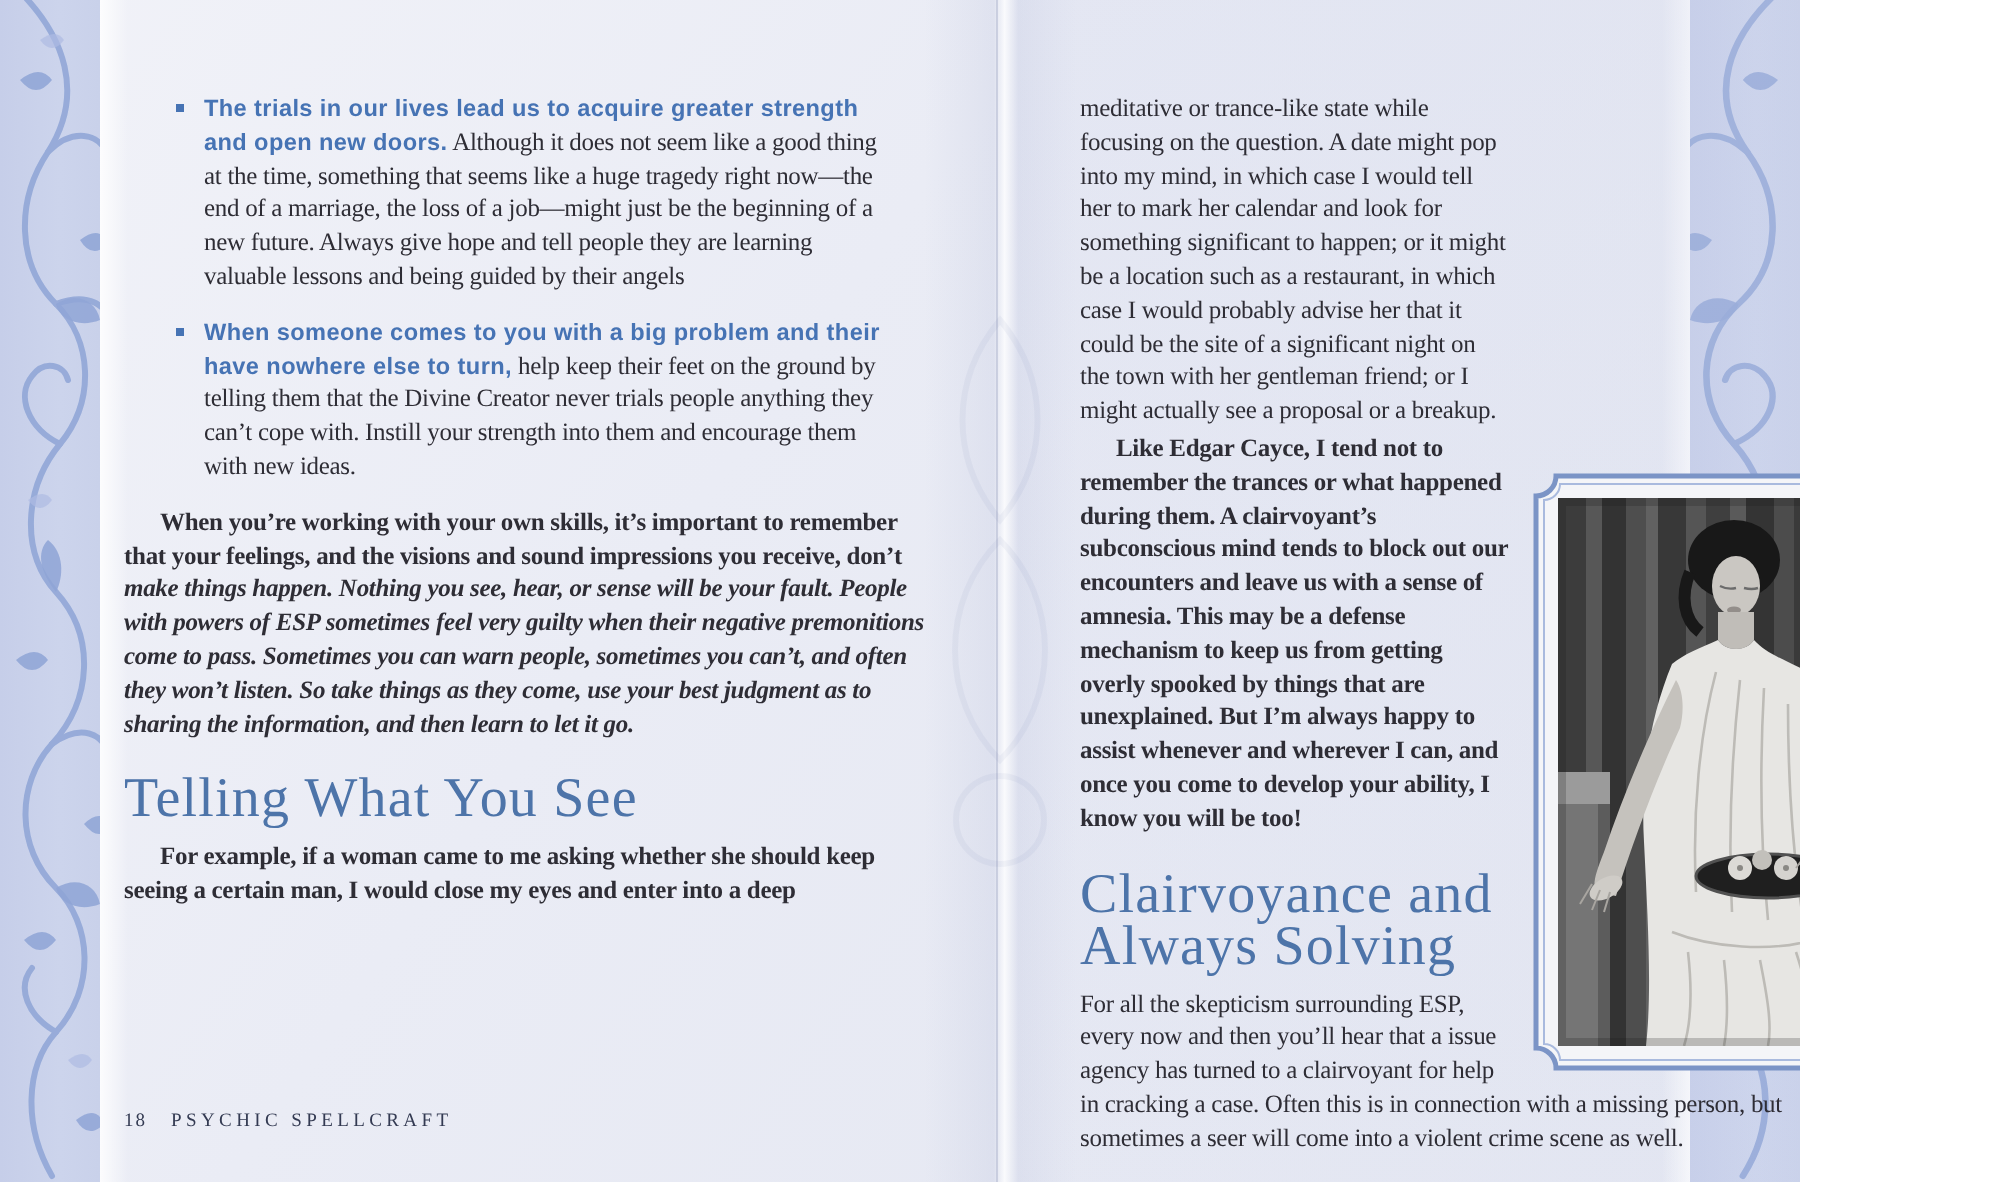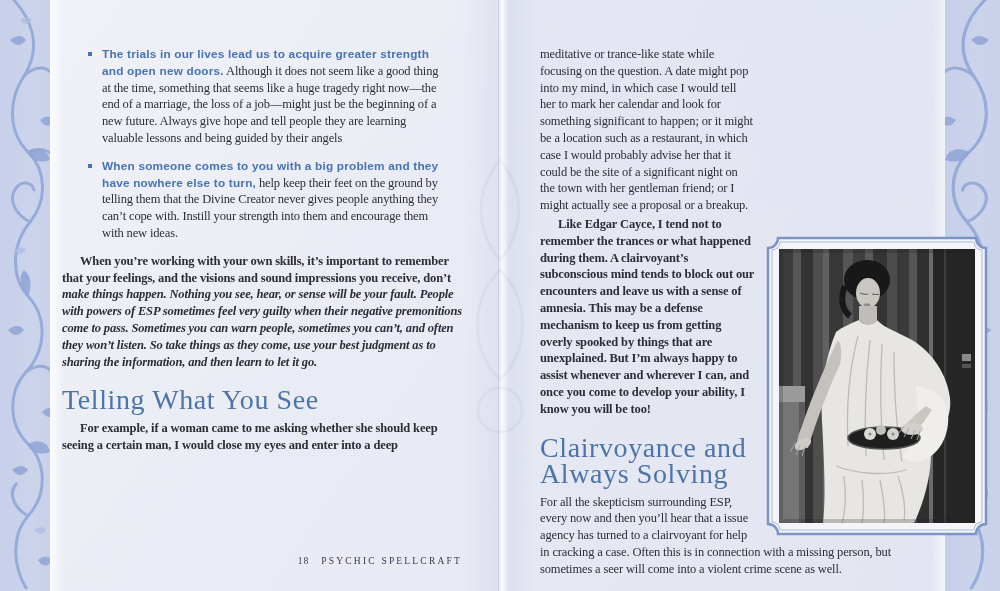--- a/index.html
+++ b/index.html
@@ -1,20 +1,20 @@
 <!DOCTYPE html>
 <html><head>
 <meta charset="utf-8">
 <style>
   * { margin:0; padding:0; box-sizing:border-box; }
   html,body { width:1000px; height:591px; overflow:hidden; }
   body { font-family:"Liberation Serif", serif; }
 
   #stage {
-    position:relative; width:1000px; height:591px; overflow:hidden;
+    position:relative; width:900px; height:591px; overflow:hidden;
     background:linear-gradient(125deg,#f1f2f8 0%,#eaecf5 40%,#e3e6f1 100%);
   }
 
   
   .border-panel { position:absolute; top:0; height:591px; overflow:hidden; background:linear-gradient(90deg,#c6cee9,#ccd4ec 60%,#c9d1ea); }
   .border-left  { left:0;  width:50px; }
   .border-right { right:0; width:55px; }
   .border-right svg { transform:scaleX(-1); }
   .edge-fade-left  { position:absolute; left:50px;  top:0; width:14px; height:591px;
     background:linear-gradient(90deg, rgba(255,255,255,.85), rgba(255,255,255,0)); }
@@ -44,21 +44,21 @@
   .para { margin-bottom:2px; }
   .indent { text-indent:18px;font-weight:bold; }
   .mt { margin-top:10px; }
   .italic { font-style:italic;text-align:center; }
 
   h2.section-heading { font-family:"Liberation Serif", serif; font-weight:normal;
     color:#4d74a9; font-size:28px; line-height:26px; letter-spacing:.6px;
     margin-top:17px; margin-bottom:7px; }
 
   
-  .footer { position:absolute; top:556px; width:400px; text-align:right;
+  .footer { position:absolute; top:556px; width:400px; text-align:left;
     font-size:9.5px; letter-spacing:2.2px; color:#333a52; font-family:"Liberation Serif", serif; }
   .footer-left { left:62px; }
   .footer-right { left:578px; }
   .footer .pg { letter-spacing:1px; }
   .footer-left .pg { margin-right:12px; }
   .footer-right .pg { margin-left:12px; }
 
   
   .photo-wrap { float:right; width:222px; height:300px; margin:190px -48px 0 12px; }
   .photo-wrap svg { display:block; }
@@ -133,21 +133,21 @@
   </svg>
 
   <div class="page page-left">
     <div class="bullet-list">
       <div class="bullet-item">
         <span class="bullet-marker"></span>
         <span class="bullet-lead">The trials in our lives lead us to acquire greater strength and open new doors.</span><span> Although it does not seem like a good thing at the time, something that seems like a huge tragedy right now—the end of a marriage, the loss of a job—might just be the beginning of a new future. Always give hope and tell people they are learning valuable lessons and being guided by their angels</span>
       </div>
       <div class="bullet-item">
         <span class="bullet-marker"></span>
-        <span class="bullet-lead">When someone comes to you with a big problem and they have nowhere else to turn,</span><span> help keep their feet on the ground by telling them that the Divine Creator never gives people anything they can’t cope with. Instill your strength into them and encourage them with new ideas.</span>
+        <span class="bullet-lead">When someone comes to you with a big problem and their have nowhere else to turn,</span><span> help keep their feet on the ground by telling them that the Divine Creator never trials people anything they can’t cope with. Instill your strength into them and encourage them with new ideas.</span>
       </div>
     </div>
 
     <p class="para indent mt"><span>When you’re working with your own skills, it’s important to remember that your feelings, and the visions and sound impressions you receive, don’t </span><span class="italic">make things happen. Nothing you see, hear, or sense will be your fault. People with powers of ESP sometimes feel very guilty when their negative premonitions come to pass. Sometimes you can warn people, sometimes you can’t, and often they won’t listen. So take things as they come, use your best judgment as to sharing the information, and then learn to let it go.</span></p>
 
     <h2 class="section-heading">Telling What You See</h2>
 
     <p class="para indent">For example, if a woman came to me asking whether she should keep seeing a certain man, I would close my eyes and enter into a deep</p>
   </div>
 

